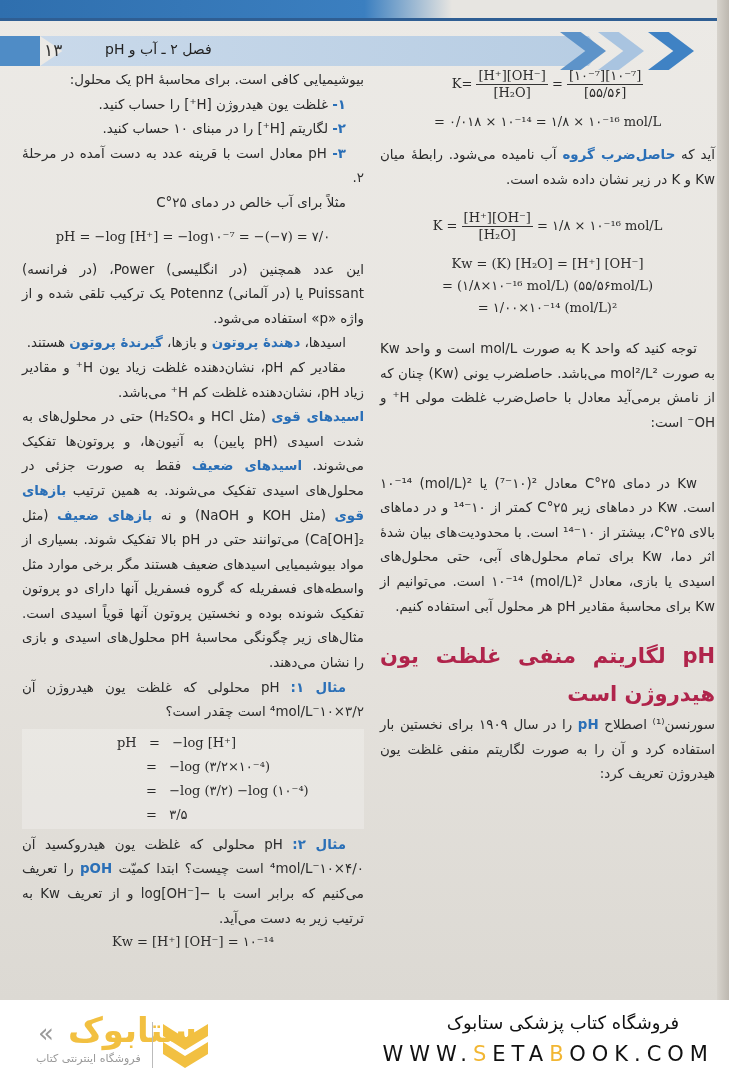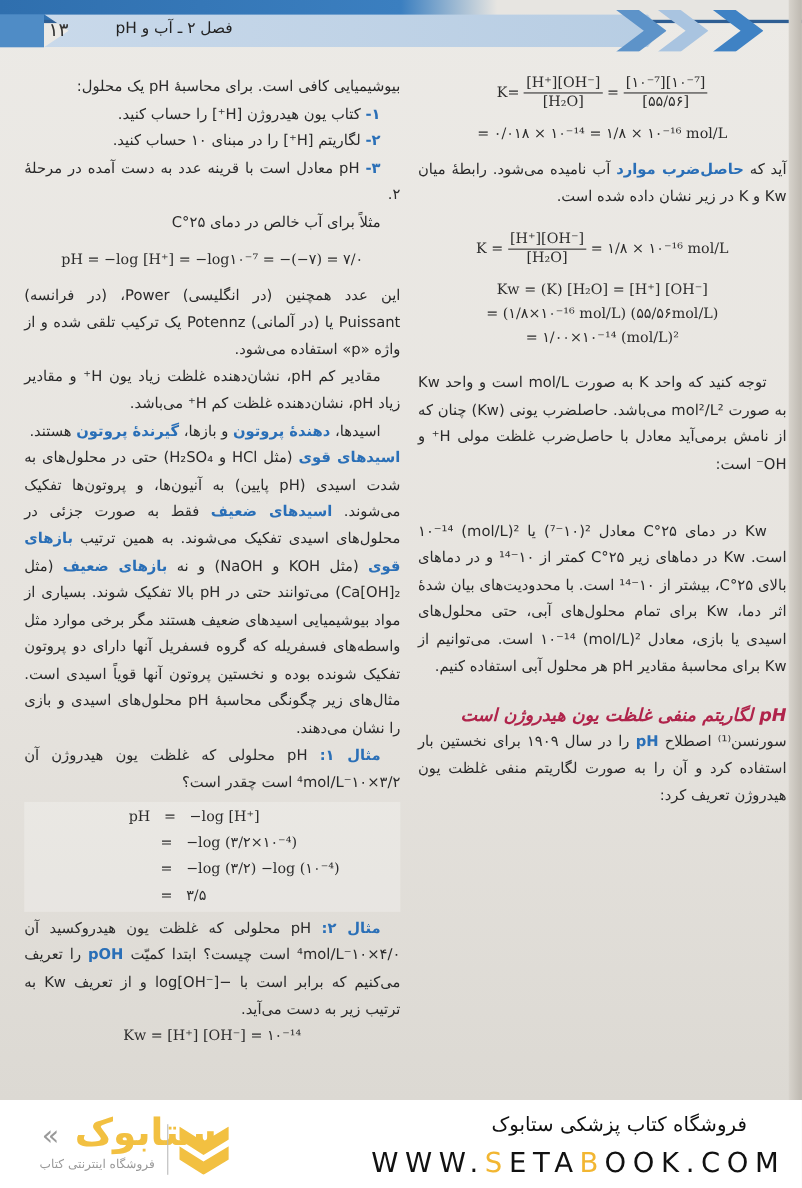--- a/index.html
+++ b/index.html
@@ -16,21 +16,21 @@
     overflow: hidden;
   }
   .top-band {
     position: absolute; left: 0; top: 0; width: 729px; height: 20px;
     background: linear-gradient(90deg, #2f6fae 0%, #3b7fc0 50%, #e7e5e1 62%, #e7e5e1 100%);
   }
   .top-band::after {
     content: ""; position: absolute; left: 0; top: 18px; width: 729px; height: 3px; background: #2f5e93;
   }
   .header-bar {
-    position: absolute; left: 0; top: 9px; width: 729px; height: 38px;
+    position: absolute; left: 0; top: 32px; width: 729px; height: 38px;
   }
   .header-left-block {
     position: absolute; left: 0; top: 4px; width: 40px; height: 30px; background: #4f8cc6;
   }
   .header-strip {
     position: absolute; left: 40px; top: 4px; width: 560px; height: 30px;
     background: linear-gradient(90deg, #c9d9ea 0%, #b7cde3 100%);
     clip-path: polygon(0 0, 98% 0, 100% 50%, 98% 100%, 0 100%, 4% 50%);
   }
   .page-num {
@@ -59,38 +59,38 @@
   .col p { margin: 0; }
   .indent { text-indent: 18px; }
   .eq {
     direction: ltr; text-align: center; font-family: "DejaVu Serif", serif;
     font-size: 13px; line-height: 22px; color: #2b2b2b;
   }
   .frac { display: inline-block; vertical-align: middle; }
   .frac .num { display: block; border-bottom: 1px solid #333; padding: 0 2px; line-height: 16px; }
   .frac .den { display: block; line-height: 16px; }
   .blue { color: #2a6fb7; font-weight: bold; }
-  .red-heading { color: #b0244b; font-weight: bold; font-size: 16px; line-height: 26px; font-style: italic; }
+  .red-heading { color: #b0244b; font-weight: bold; font-size: 21px; line-height: 38px; }
   .step-num { color: #2a6fb7; font-weight: bold; }
   .calc {
     direction: ltr; font-family: "DejaVu Serif", serif; font-size: 13px; line-height: 24px;
     background: rgba(255,255,255,0.25); padding: 2px 0 2px 95px; margin: 4px 0;
   }
   .calc .row { white-space: pre; }
   .sp { height: 10px; }
   .sp2 { height: 18px; }
 
   .footer {
     position: absolute; left: 0; top: 1000px; width: 729px; height: 80px; background: #ffffff;
   }
   .footer-store {
     position: absolute; right: 50px; top: 12px; font-size: 18px; color: #111; direction: rtl;
   }
   .footer-url {
-    position: absolute; right: 15px; top: 42px; font-size: 25px; letter-spacing: 6px; color: #111;
+    position: absolute; right: 15px; top: 42px; font-size: 21px; letter-spacing: 6px; color: #111;
     font-family: "DejaVu Sans", sans-serif;
   }
   .footer-url .y { color: #f2b632; }
   .logo-box { position: absolute; left: 20px; top: 10px; width: 190px; height: 62px; }
   .logo-word {
     position: absolute; left: 18px; top: 0; font-size: 34px; font-weight: bold; color: #f2c041;
     letter-spacing: -1px;
   }
   .logo-arrows { position: absolute; left: 18px; top: 8px; font-size: 26px; color: #9a9a9a; }
   .logo-sub { position: absolute; left: 16px; top: 42px; font-size: 11px; color: #999; direction: rtl; }
@@ -116,21 +116,21 @@
   <div class="col col-right">
     <div class="eq">
       <span>K=</span>
       <span class="frac"><span class="num">[H⁺][OH⁻]</span><span class="den">[H₂O]</span></span>
       <span>=</span>
       <span class="frac"><span class="num">[۱۰⁻⁷][۱۰⁻⁷]</span><span class="den">[۵۵/۵۶]</span></span>
     </div>
     <div class="sp"></div>
     <div class="eq">= ۰/۰۱۸ × ۱۰⁻¹⁴ = ۱/۸ × ۱۰⁻¹⁶ mol/L</div>
     <div class="sp"></div>
-    <p><span>آید که </span><span class="blue">حاصل‌ضرب موارد</span><span> آب نامیده می‌شود. رابطهٔ میان Kw و K در زیر نشان داده شده است.</span></p>
+    <p><span>آید که </span><span class="blue">حاصل‌ضرب گروه</span><span> آب نامیده می‌شود. رابطهٔ میان Kw و K در زیر نشان داده شده است.</span></p>
     <div class="sp2"></div>
     <div class="eq">
       <span>K =</span>
       <span class="frac"><span class="num">[H⁺][OH⁻]</span><span class="den">[H₂O]</span></span>
       <span>= ۱/۸ × ۱۰⁻¹⁶ mol/L</span>
     </div>
     <div class="sp"></div>
     <div class="eq">Kw = (K) [H₂O] = [H⁺] [OH⁻]</div>
     <div class="eq">= (۱/۸×۱۰⁻¹⁶ mol/L) (۵۵/۵۶mol/L)</div>
     <div class="eq">= ۱/۰۰×۱۰⁻¹⁴ (mol/L)²</div>
@@ -139,30 +139,30 @@
     <div class="sp2"></div>
     <div class="sp2"></div>
     <p class="indent">Kw در دمای ۲۵°C معادل ²(۱۰⁻⁷) یا ²(mol/L) ۱۰⁻¹⁴ است. Kw در دماهای زیر ۲۵°C کمتر از ۱۰⁻¹⁴ و در دماهای بالای ۲۵°C، بیشتر از ۱۰⁻¹⁴ است. با محدودیت‌های بیان شدهٔ اثر دما، Kw برای تمام محلول‌های آبی، حتی محلول‌های اسیدی یا بازی، معادل ²(mol/L) ۱۰⁻¹⁴ است. می‌توانیم از Kw برای محاسبهٔ مقادیر pH هر محلول آبی استفاده کنیم.</p>
     <div class="sp2"></div>
     <div class="red-heading">pH لگاریتم منفی غلظت یون هیدروژن است</div>
     <p><span>سورنسن⁽¹⁾ اصطلاح </span><span class="blue">pH</span><span> را در سال ۱۹۰۹ برای نخستین بار استفاده کرد و آن را به صورت لگاریتم منفی غلظت یون هیدروژن تعریف کرد:</span></p>
   </div>
 
   <div class="col col-left">
     <p>بیوشیمیایی کافی است. برای محاسبهٔ pH یک محلول:</p>
-    <p class="indent"><span class="step-num">۱-</span><span> کتاب یون هیدروژن [H⁺] را حساب کنید.</span></p>
+    <p class="indent"><span class="step-num">۱-</span><span> غلظت یون هیدروژن [H⁺] را حساب کنید.</span></p>
     <p class="indent"><span class="step-num">۲-</span><span> لگاریتم [H⁺] را در مبنای ۱۰ حساب کنید.</span></p>
     <p class="indent"><span class="step-num">۳-</span><span> pH معادل است با قرینه عدد به دست آمده در مرحلهٔ ۲.</span></p>
     <p class="indent">مثلاً برای آب خالص در دمای ۲۵°C</p>
     <div class="sp"></div>
     <div class="eq">pH = −log [H⁺] = −log۱۰⁻⁷ = −(−۷) = ۷/۰</div>
     <div class="sp"></div>
     <p>این عدد همچنین (در انگلیسی) Power، (در فرانسه) Puissant یا (در آلمانی) Potennz یک ترکیب تلقی شده و از واژه «p» استفاده می‌شود.</p>
+    <p class="indent"><span>اسیدها، </span><span class="blue">دهندهٔ پروتون</span><span> و بازها، </span><span class="blue">گیرندهٔ پروتون</span><span> هستند.</span></p>
     <p class="indent">مقادیر کم pH، نشان‌دهنده غلظت زیاد یون H⁺ و مقادیر زیاد pH، نشان‌دهنده غلظت کم H⁺ می‌باشد.</p>
-    <p class="indent"><span>اسیدها، </span><span class="blue">دهندهٔ پروتون</span><span> و بازها، </span><span class="blue">گیرندهٔ پروتون</span><span> هستند.</span></p>
     <p><span class="blue">اسیدهای قوی</span><span> (مثل HCl و H₂SO₄) حتی در محلول‌های به شدت اسیدی (pH پایین) به آنیون‌ها، و پروتون‌ها تفکیک می‌شوند. </span><span class="blue">اسیدهای ضعیف</span><span> فقط به صورت جزئی در محلول‌های اسیدی تفکیک می‌شوند. به همین ترتیب </span><span class="blue">بازهای قوی</span><span> (مثل KOH و NaOH) و نه </span><span class="blue">بازهای ضعیف</span><span> (مثل Ca[OH]₂) می‌توانند حتی در pH بالا تفکیک شوند. بسیاری از مواد بیوشیمیایی اسیدهای ضعیف هستند مگر برخی موارد مثل واسطه‌های فسفریله که گروه فسفریل آنها دارای دو پروتون تفکیک شونده بوده و نخستین پروتون آنها قویاً اسیدی است. مثال‌های زیر چگونگی محاسبهٔ pH محلول‌های اسیدی و بازی را نشان می‌دهند.</span></p>
     <p class="indent"><span class="blue">مثال ۱:</span><span> pH محلولی که غلظت یون هیدروژن آن ۳/۲×۱۰⁻⁴mol/L است چقدر است؟</span></p>
     <div class="calc">
       <div class="row">pH   =   −log [H⁺]</div>
       <div class="row">       =   −log (۳/۲×۱۰⁻⁴)</div>
       <div class="row">       =   −log (۳/۲) −log (۱۰⁻⁴)</div>
       <div class="row">       =   ۳/۵</div>
     </div>
     <p class="indent"><span class="blue">مثال ۲:</span><span> pH محلولی که غلظت یون هیدروکسید آن ۴/۰×۱۰⁻⁴mol/L است چیست؟ ابتدا کمیّت </span><span class="blue">pOH</span><span> را تعریف می‌کنیم که برابر است با −log[OH⁻] و از تعریف Kw به ترتیب زیر به دست می‌آید.</span></p>
     <div class="eq">Kw = [H⁺] [OH⁻] = ۱۰⁻¹⁴</div>

